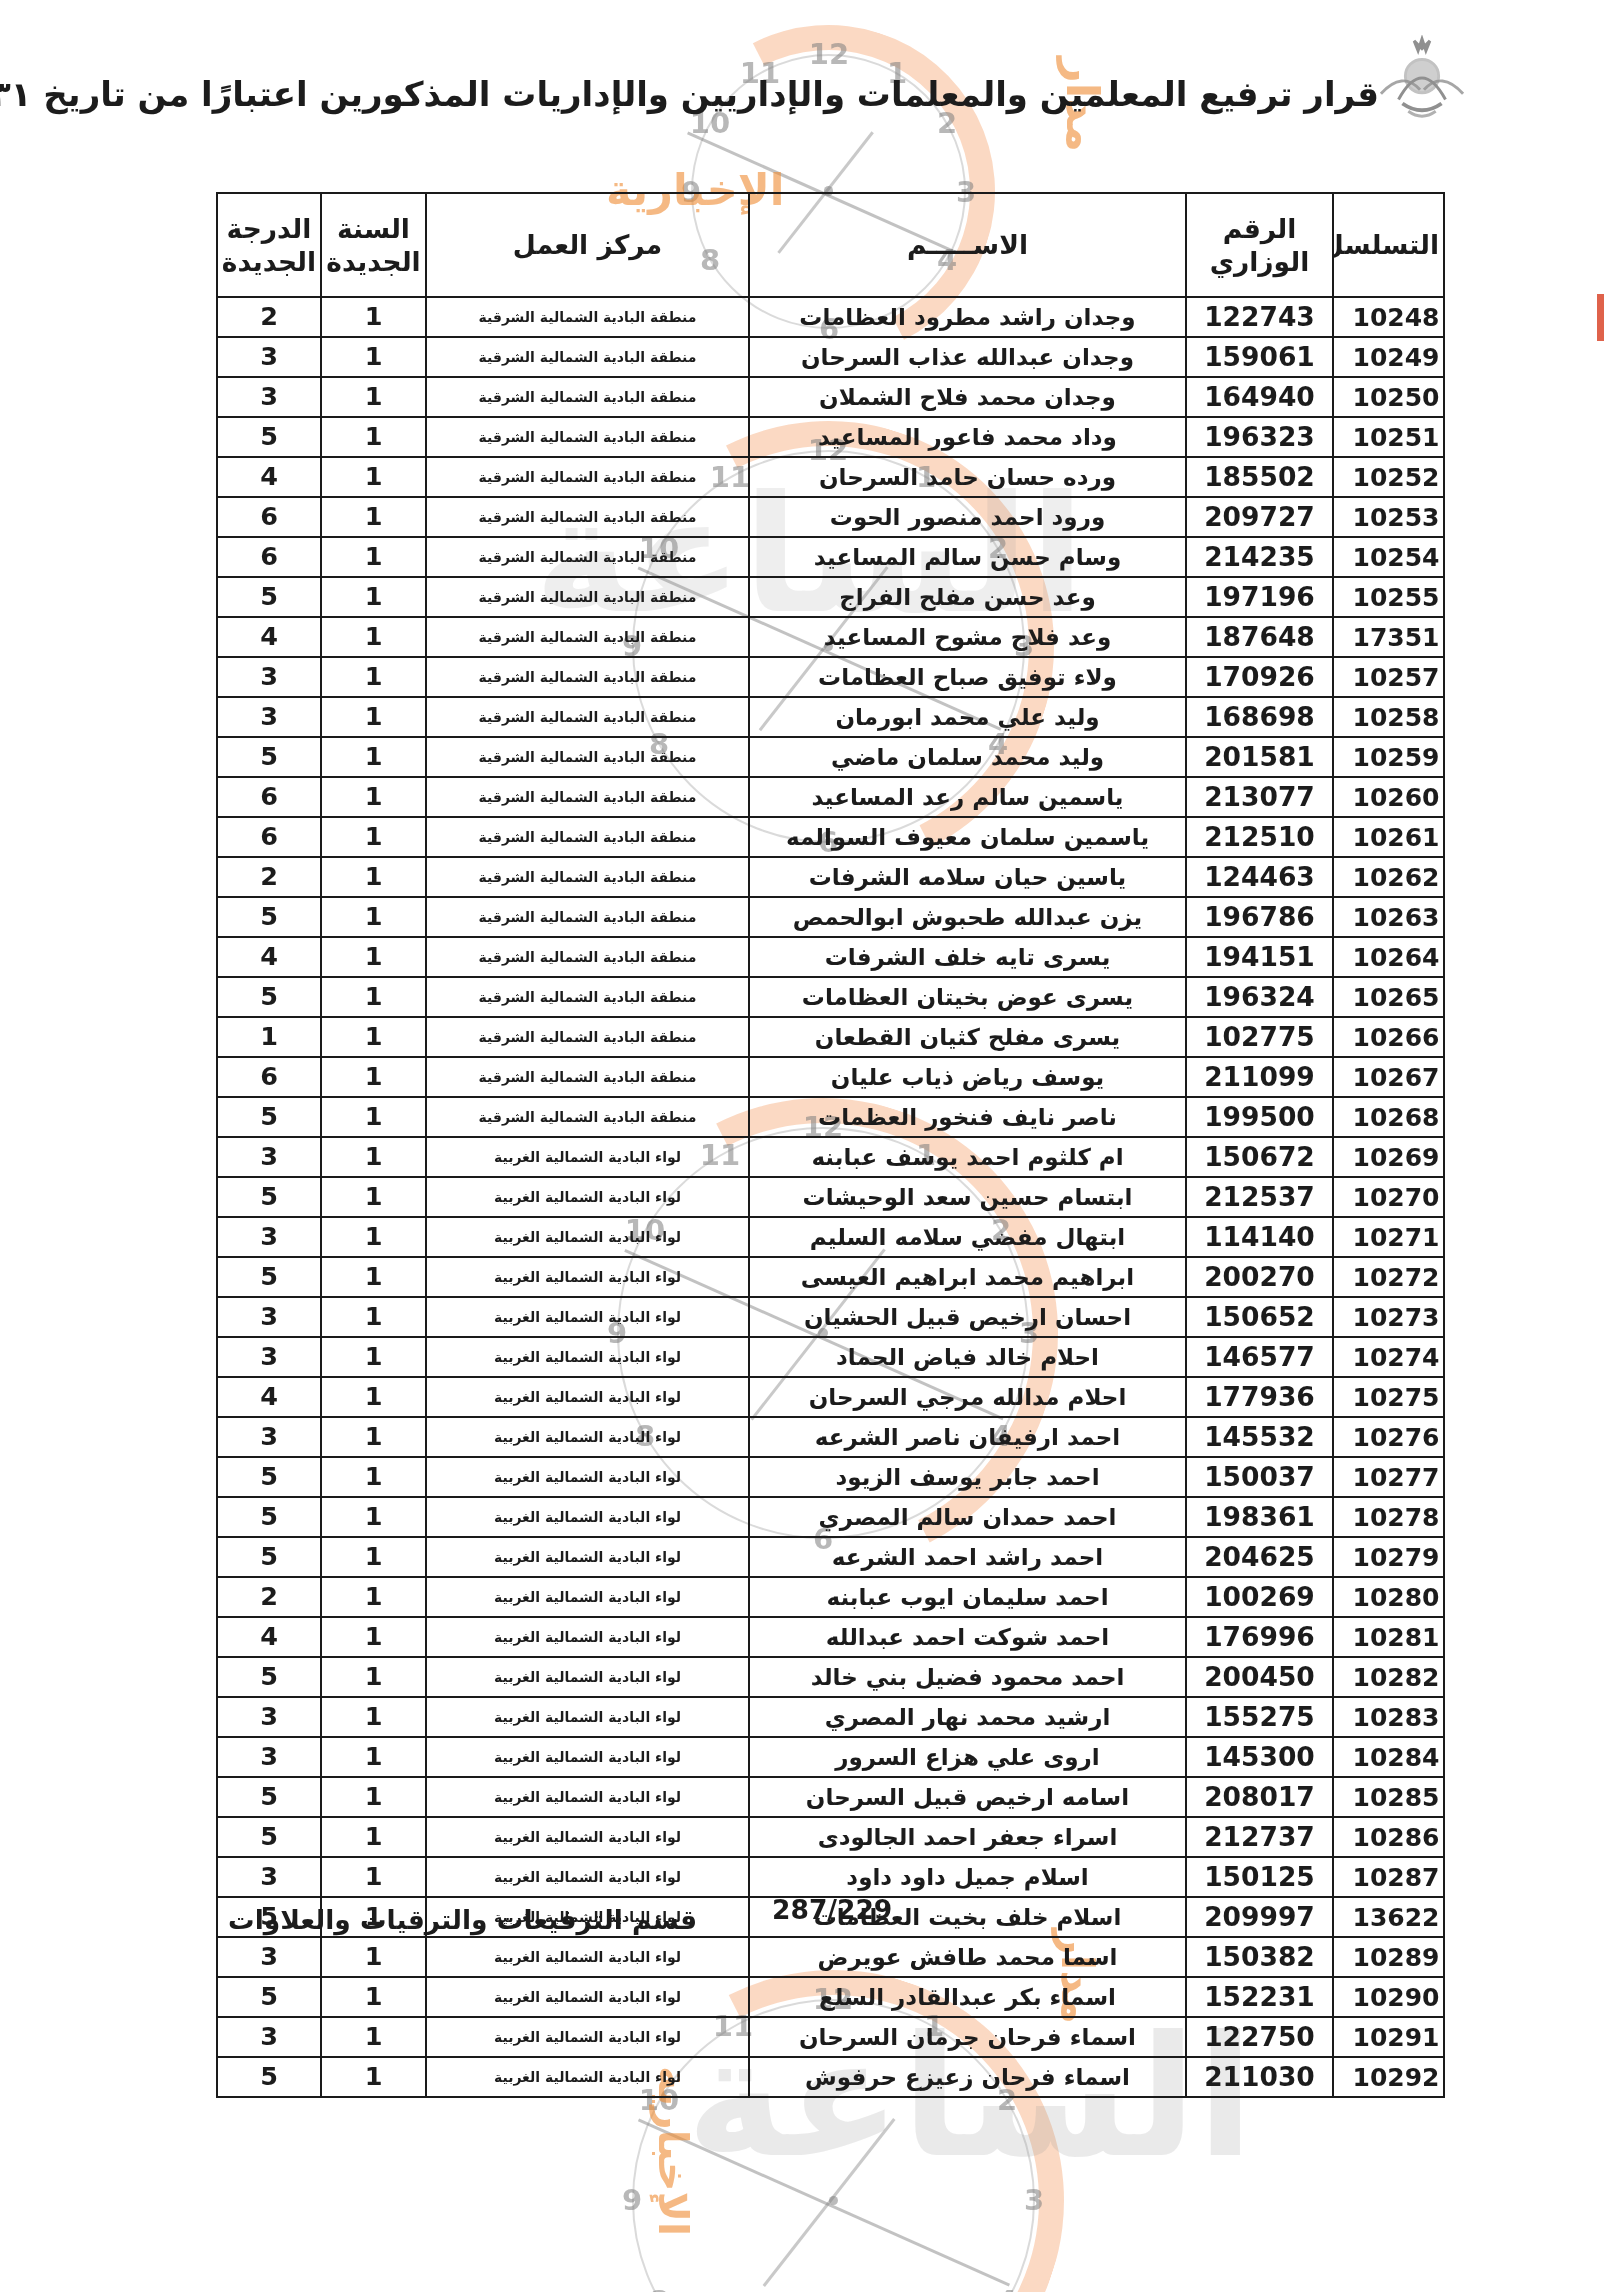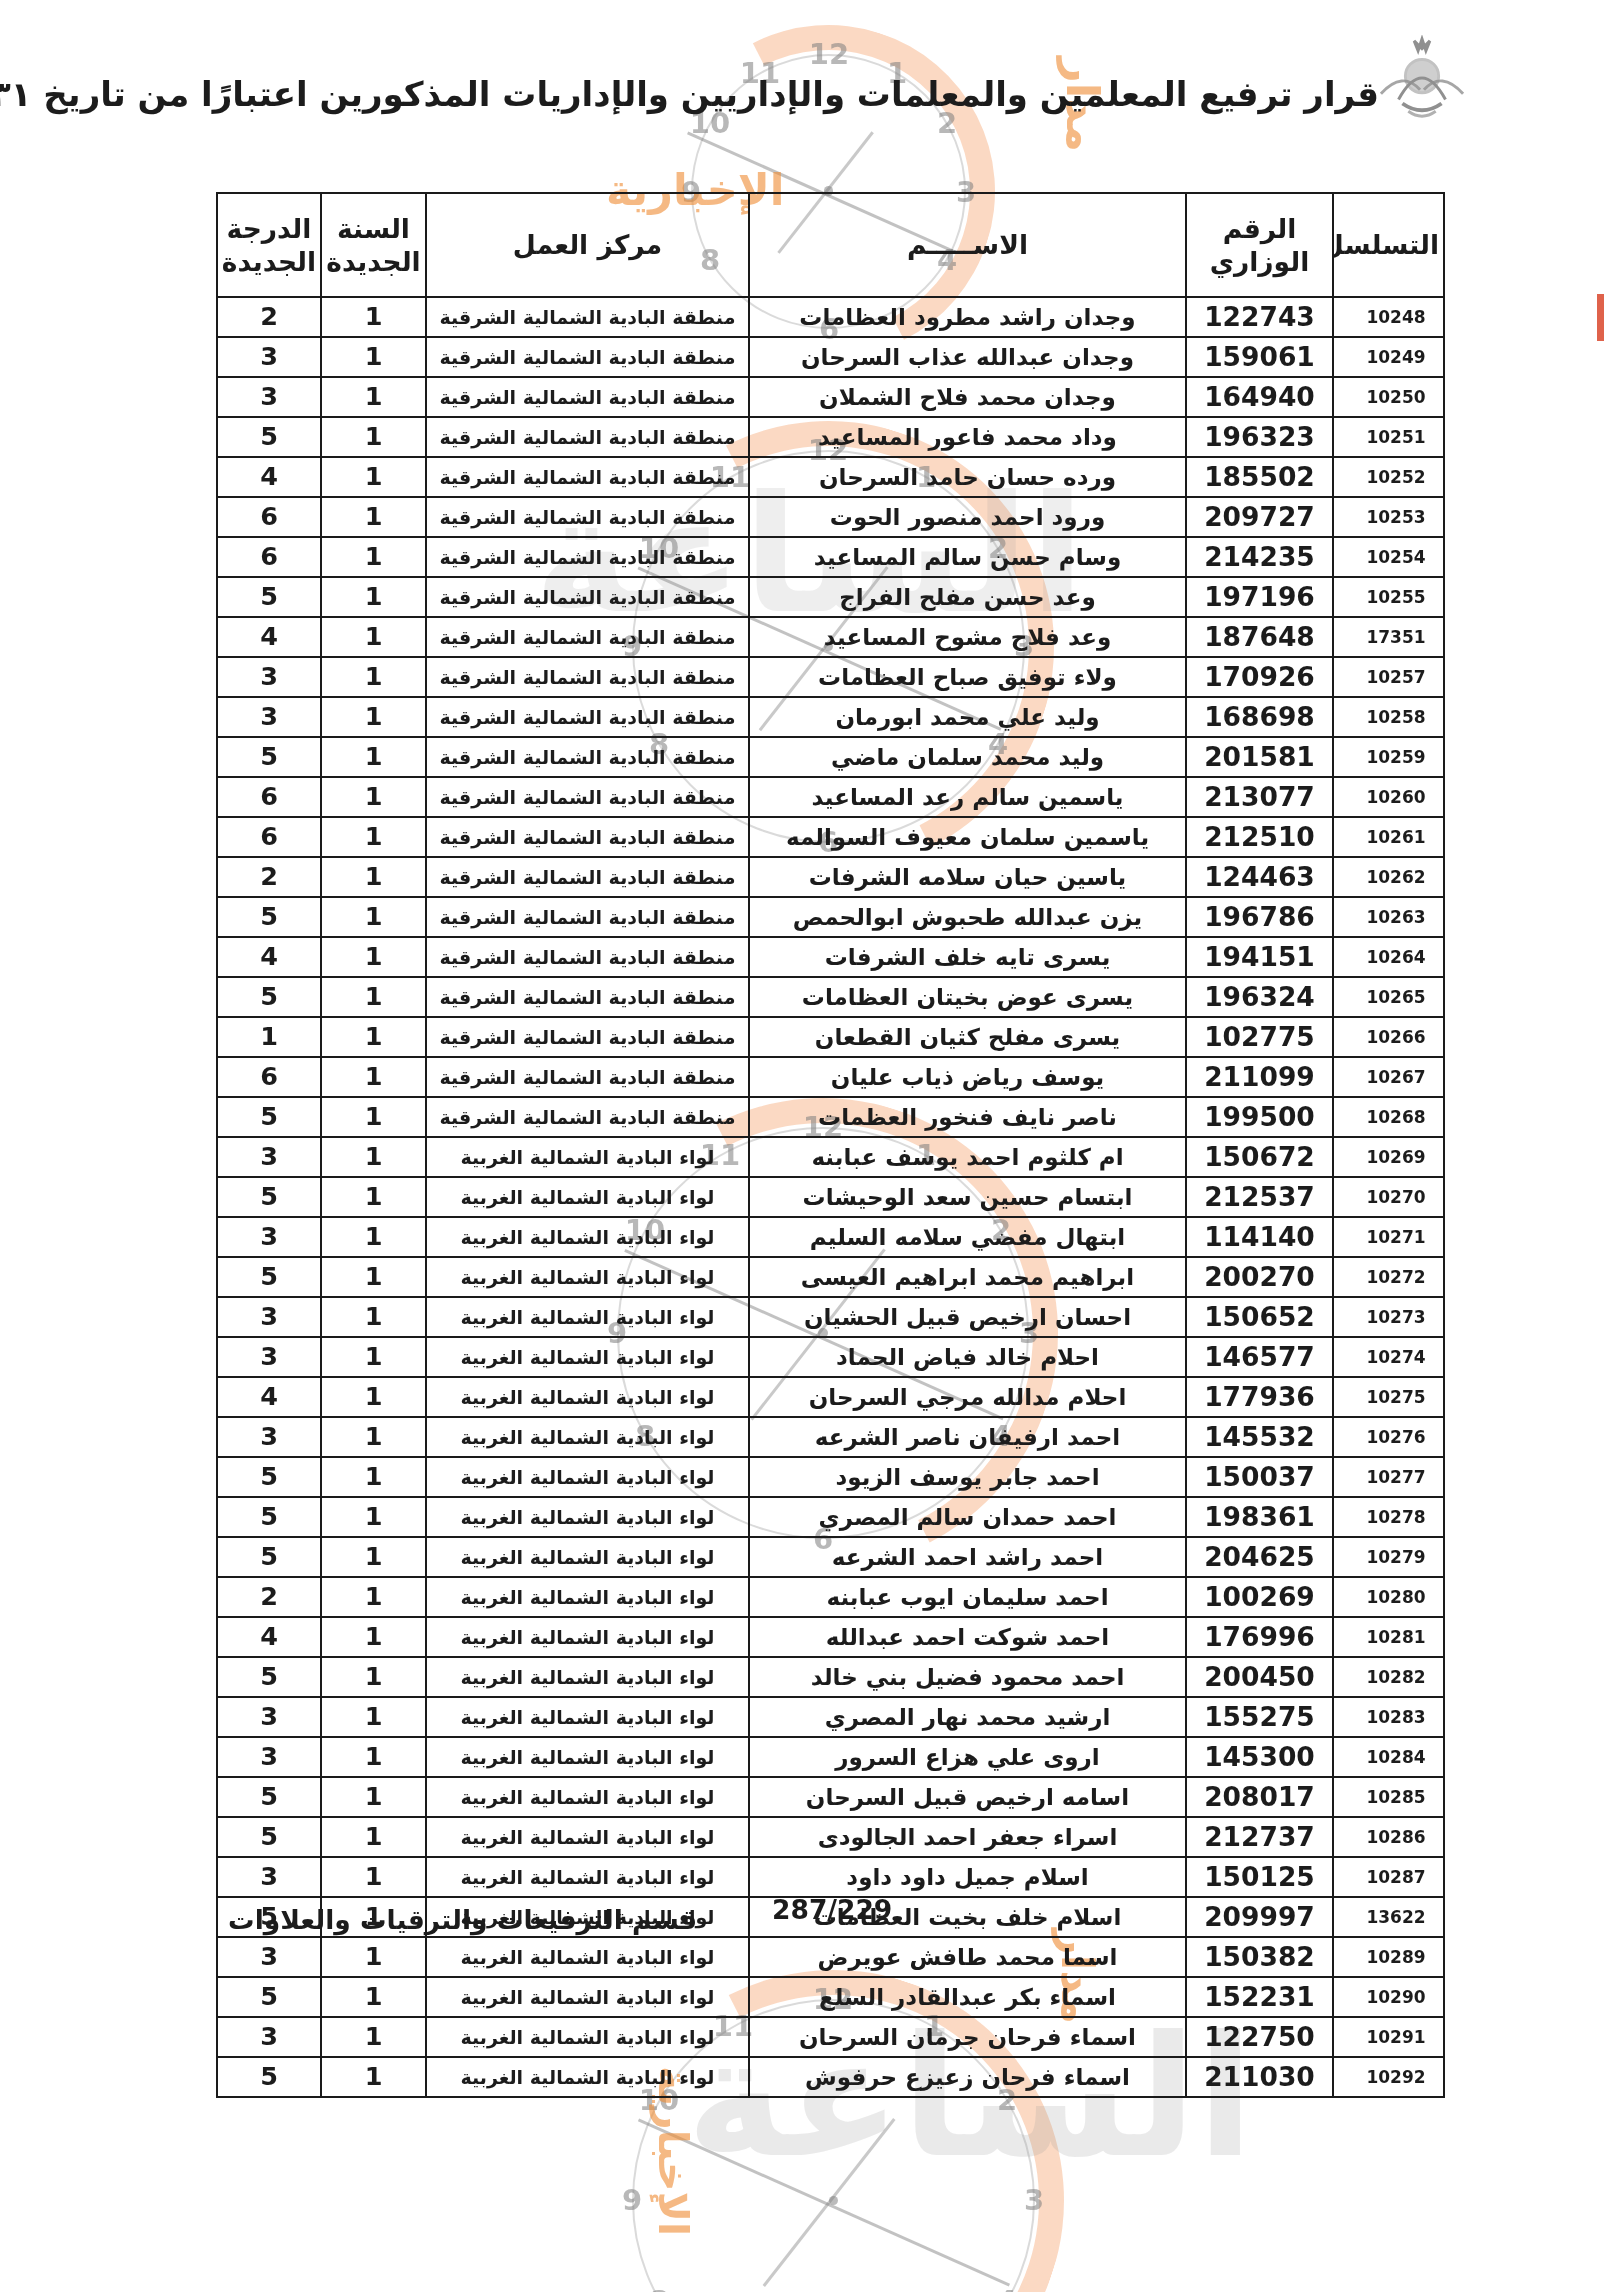--- a/index.html
+++ b/index.html
@@ -31,24 +31,24 @@
   .crest{position:absolute;top:35px;right:145px;width:106px;height:90px;opacity:.85;}
 
   
   .doc-table{position:absolute;top:192px;left:216px;width:1227px;border-collapse:collapse;
         table-layout:fixed;direction:rtl;}
   .doc-table th,.doc-table td{border:2px solid #1a1a1a;text-align:center;vertical-align:middle;
         padding:0;overflow:hidden;font-weight:bold;}
   .doc-table{border:2.9px solid #111;}
   .doc-table th{height:98px;font-size:26.5px;line-height:1.25;padding:2px 3.9px;}
   .doc-table td{height:38px;line-height:1;}
-  td.c0{font-size:17px;padding-left:15px;}                 
+  td.c0{font-size:25px;padding-left:15px;}                 
   td.c1{font-size:26.5px;}                 
   td.c2{font-size:23px;white-space:nowrap;} 
-  td.c3{font-size:19px;white-space:nowrap;margin-top:40px;} 
+  td.c3{font-size:14px;white-space:nowrap;margin-top:40px;} 
   td.c4,td.c5{font-size:25.5px;}           
 
   
   .footer-dept{position:absolute;top:1904px;left:228px;font-size:26.5px;font-weight:bold;white-space:nowrap;}
   .footer-page{position:absolute;top:1894px;left:772px;font-size:26.5px;font-weight:bold;direction:ltr;}
 </style>
 </head>
 <body>
 
 <div class="page">

